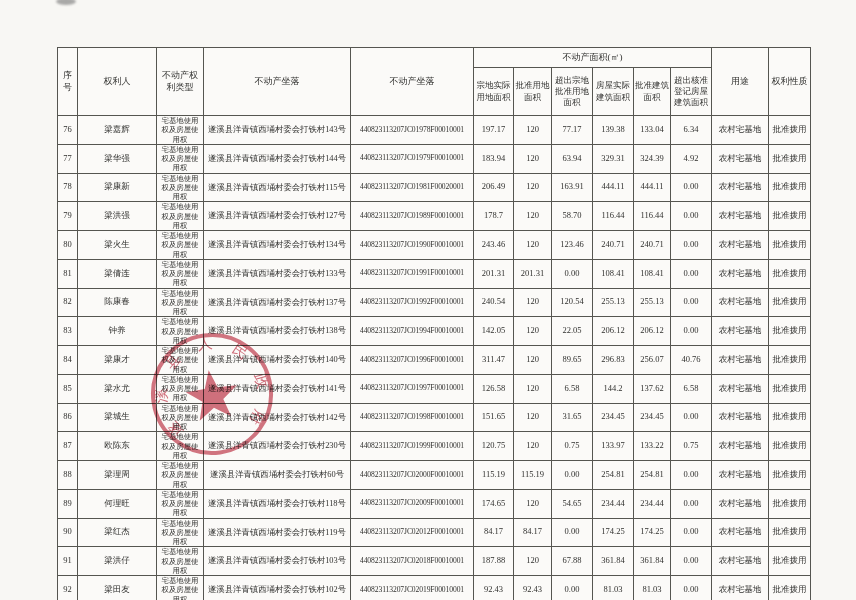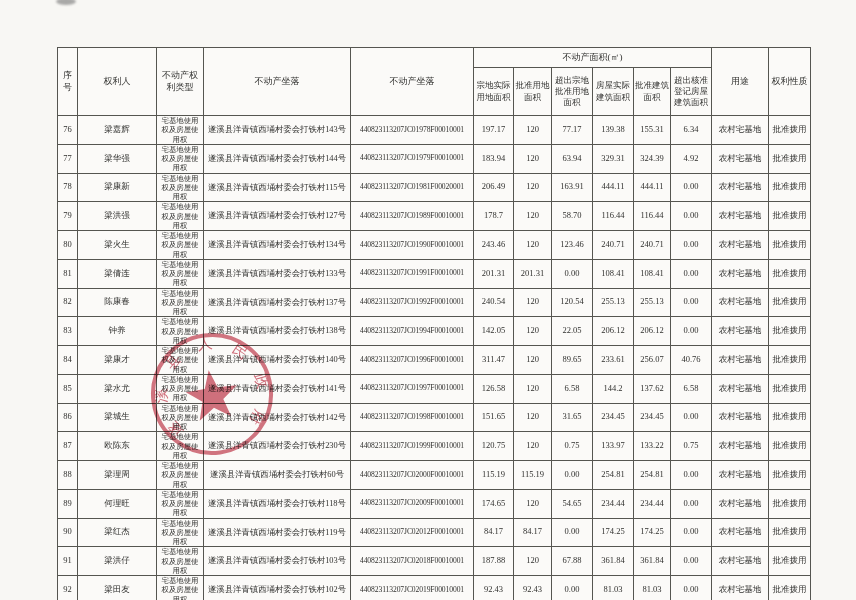--- a/index.html
+++ b/index.html
@@ -85,21 +85,21 @@
       <tr>
     <td>76</td>
     <td>梁嘉辉</td>
     <td>宅基地使用权及房屋使用权</td>
     <td>遂溪县洋青镇西埇村委会打铁村143号</td>
     <td>440823113207JC01978F00010001</td>
     <td>197.17</td>
     <td>120</td>
     <td>77.17</td>
     <td>139.38</td>
-    <td>155.31</td>
+    <td>133.04</td>
     <td>6.34</td>
     <td>农村宅基地</td>
     <td>批准拨用</td>
   </tr>
       <tr>
     <td>77</td>
     <td>梁华强</td>
     <td>宅基地使用权及房屋使用权</td>
     <td>遂溪县洋青镇西埇村委会打铁村144号</td>
     <td>440823113207JC01979F00010001</td>
@@ -204,21 +204,21 @@
   </tr>
       <tr>
     <td>84</td>
     <td>梁康才</td>
     <td>宅基地使用权及房屋使用权</td>
     <td>遂溪县洋青镇西埇村委会打铁村140号</td>
     <td>440823113207JC01996F00010001</td>
     <td>311.47</td>
     <td>120</td>
     <td>89.65</td>
-    <td>233.61</td>
+    <td>296.83</td>
     <td>256.07</td>
     <td>40.76</td>
     <td>农村宅基地</td>
     <td>批准拨用</td>
   </tr>
       <tr>
     <td>85</td>
     <td>梁水尤</td>
     <td>宅基地使用权及房屋使用权</td>
     <td>遂溪县洋青镇西埇村委会打铁村141号</td>

